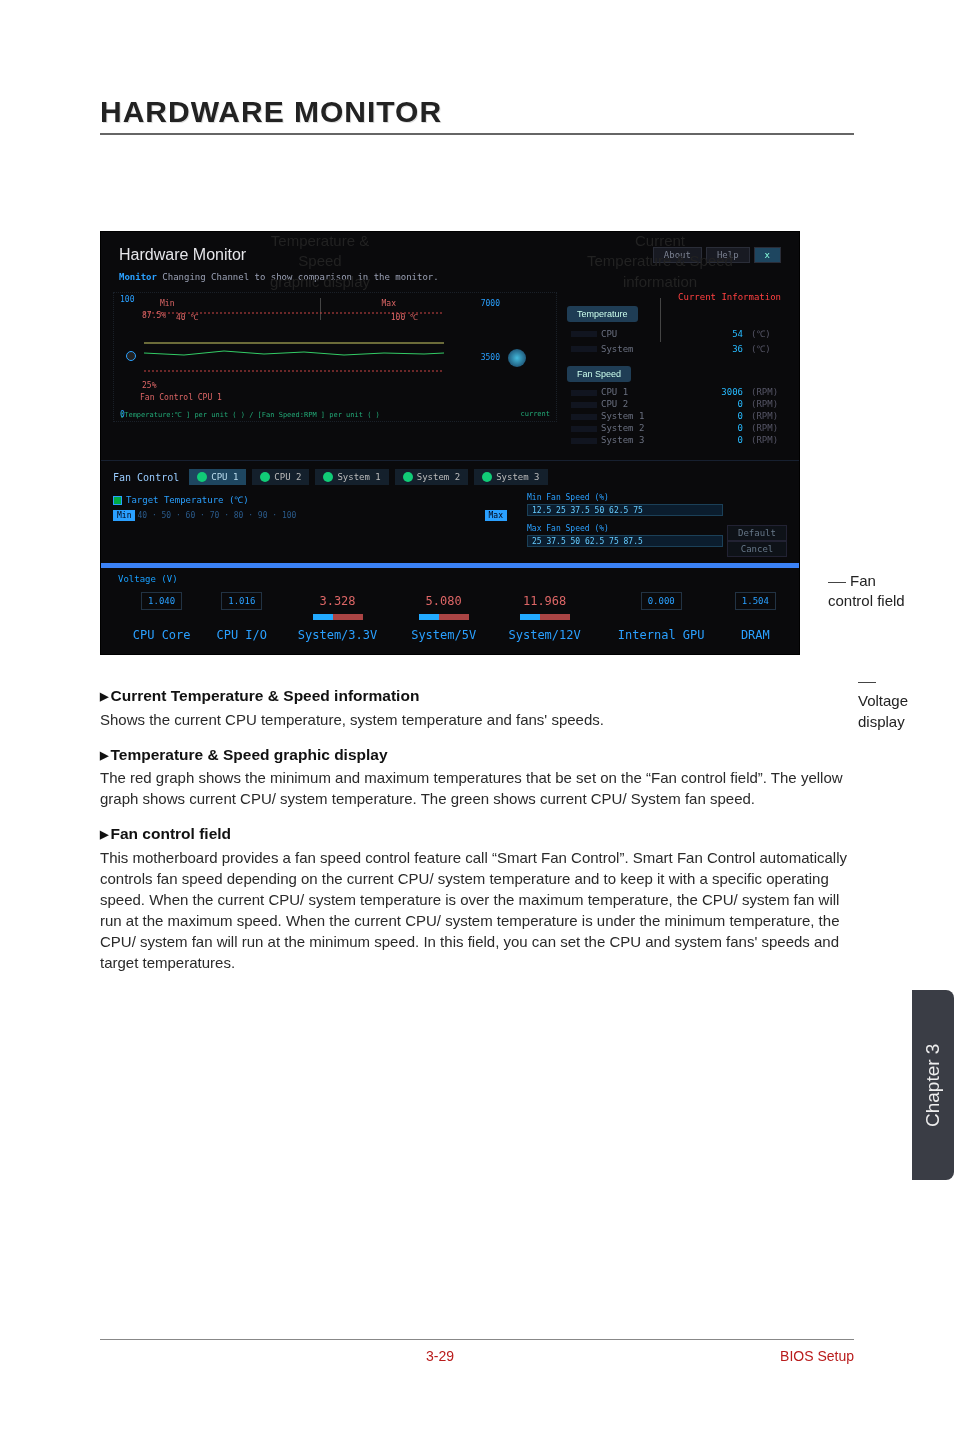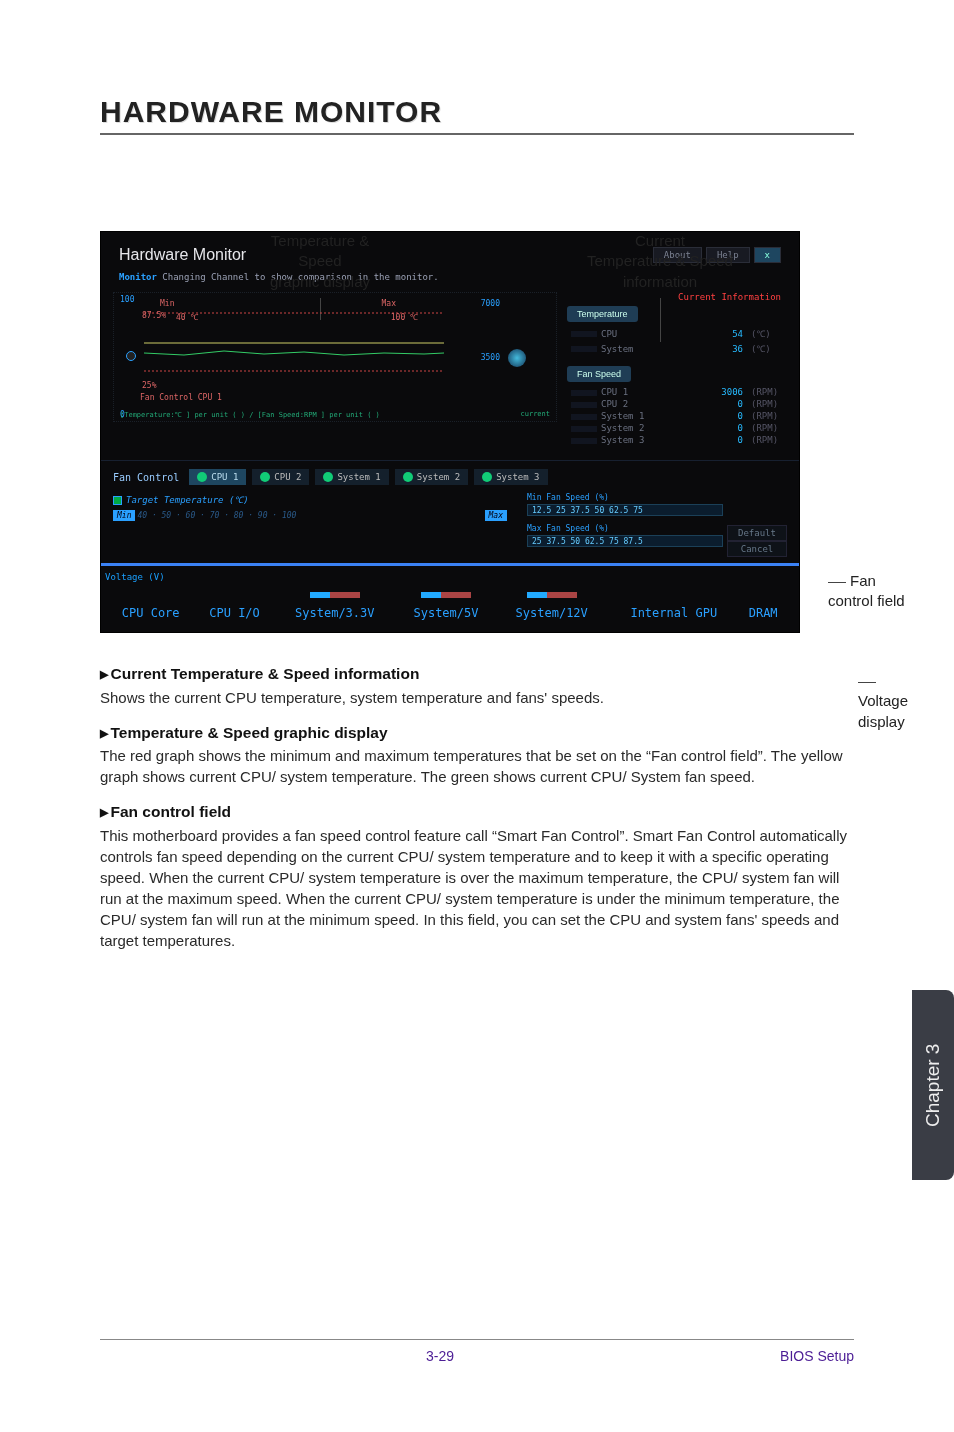--- a/index.html
+++ b/index.html
@@ -107,37 +107,37 @@
 
   .fan-row {
     border-top: 1px solid #172030; padding: 8px 12px 8px 12px; position: relative;
   }
   .fan-row .tabs { display: flex; align-items: center; gap: 6px; margin-bottom: 8px; }
   .fan-row .tabs .lbl { color: #9cf; padding-right: 4px; font-size: 10px;}
   .fan-row .tabs .tab { background: #14202c; color: #bbb; padding: 3px 8px; font-size: 9px; display: flex; align-items: center; gap: 4px;}
   .fan-row .tabs .tab.active { background: #1e4660; color: #bde; }
   .fan-row .tabs .tab .ico { width: 10px; height: 10px; border-radius: 50%; background: #1c7; display:inline-block;}
   .fan-cols { display: flex; gap: 20px; }
-  .fan-col-l { flex: 1; font-style: italic; }
+  .fan-col-l { flex: 1; }
   .fan-col-l .chk { color: #2aa0ff; font-size: 9px; margin-bottom: 4px; }
   .fan-col-l .chk .box { display:inline-block; width:9px; height:9px; border:1px solid #2aa0ff; margin-right:4px; vertical-align:middle; background:#0a4; }
   .tempscale { display:flex; align-items:center; gap:2px; margin-top:4px; font-size:8px; color:#2a5a8a;}
   .tempscale .mm { background:#2aa0ff; color:#001; padding:1px 4px; }
   .fan-col-r { width: 260px; font-size: 9px; }
   .fan-col-r .ttl { color: #2aa0ff; font-size: 8px; margin-bottom: 2px; }
   .slidebar {
     height: 12px; width: 196px; background: #0b1d2e;
     border:1px solid #1b4058; font-size: 8px; color: #6cf; padding: 0 4px;
     display: flex; align-items:center; justify-content: space-between; margin-bottom:8px;
   }
   .btns { position:absolute; right: 12px; bottom: 6px; display:flex; flex-direction:column; }
   .btns div { width: 60px; text-align:center; border:1px solid #223; padding:2px 0; color:#678; font-size:9px; background:#0e1218;}
 
   .volt-row {
-    border-top: 3px solid #3b82f6; padding: 6px 12px 10px 4px;
+    border-top: 5px solid #3b82f6; padding: 6px 12px 10px 17px;
   }
   .volt-row .hdr { color: #1aa0ff; font-size: 9px; margin-bottom: 6px;}
   .volt-row table { width: 100%; font-size: 9px; color:#2aa0ff; }
   .volt-row td { text-align:center; }
   .volt-row td.big { color:#d66; font-size: 12px; }
   .volt-row td.nm { color:#2aa0ff; font-size: 12px; padding-top:4px;}
   .volt-row .gauge { height: 6px; width: 50px; background: linear-gradient(90deg,#2af,#2af 40%,#a44 40%,#a44); margin: 2px auto;}
   .volt-row td.vbox { color:#2aa0ff; }
   .volt-row td.vbox .bx { border:1px solid #234; padding: 3px 6px; display:inline-block; color:#2aa0ff;}
 
@@ -153,21 +153,21 @@
     background: #3a3d45; color: #eee; font-size: 19px;
     display: flex; align-items: center; justify-content: center;
     border-top-left-radius: 8px; border-bottom-left-radius: 8px;
     writing-mode: vertical-rl; transform: rotate(180deg);
   }
 
   
   .footer {
     position: absolute; bottom: 68px; left: 100px; right: 100px;
     border-top: 1px solid #888; padding-top: 8px;
-    display: flex; justify-content: space-between; font-size: 14px; color: #4c1d95;
+    display: flex; justify-content: space-between; font-size: 14px; color: #b91c1c;
   }
 </style>
 </head>
 <body>
 
 <div class="page">
   <h1>HARDWARE MONITOR</h1>
   <hr class="hr1">
 
   <div class="shot-wrap">
@@ -331,20 +331,29 @@
         <div class="btns">
           <div>Default</div>
           <div>Cancel</div>
         </div>
       </div>
 
       <div class="volt-row">
         <div class="hdr">Voltage (V)</div>
         <table>
           <tbody>
+              <tr>
+            <td class="vbox"><span class="bx">1.040</span></td>
+            <td class="vbox"><span class="bx">1.016</span></td>
+            <td class="big">3.328</td>
+            <td class="big">5.080</td>
+            <td class="big">11.968</td>
+            <td class="vbox"><span class="bx">0.000</span></td>
+            <td class="vbox"><span class="bx">1.504</span></td>
+          </tr>
           <tr>
             <td></td>
                 <td></td>
             <td>
                   <div class="gauge"></div>
                 </td>
             <td>
                   <div class="gauge"></div>
                 </td>
             <td>

